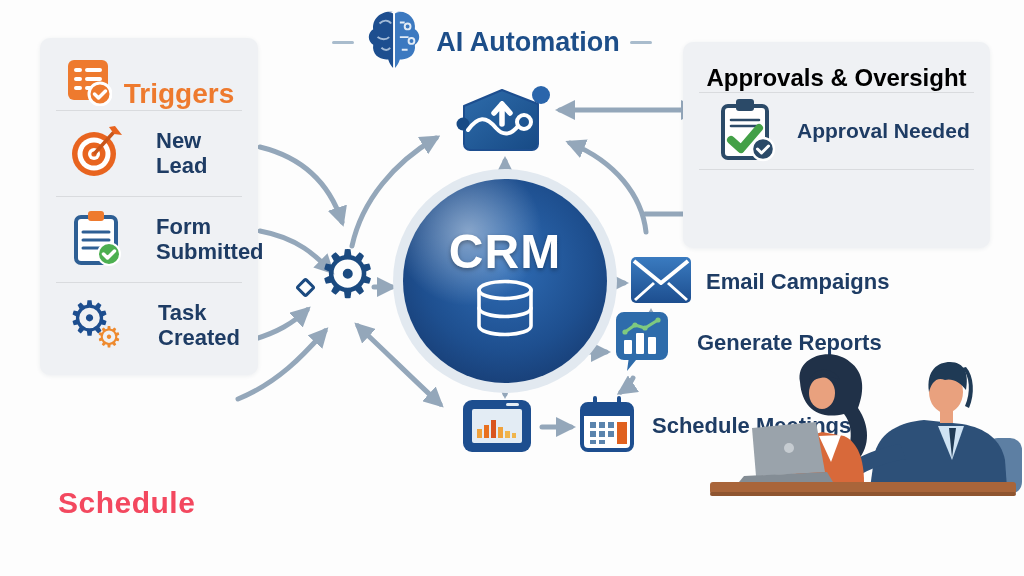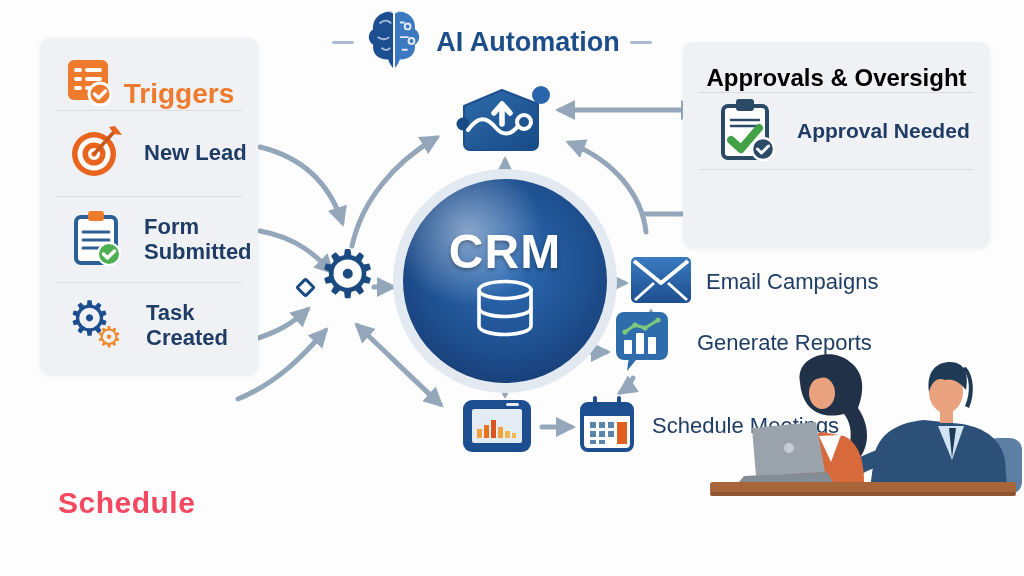--- a/index.html
+++ b/index.html
@@ -16,21 +16,21 @@
   .panel.right { left:683px; top:42px; width:307px; height:206px; }
 
   .p-header { display:flex; align-items:flex-end; gap:12px; justify-content:center; }
   .panel.left .p-header { padding-top:12px; height:72px; }
   .p-title.orange { color:#ee7a2e; font-size:28px; font-weight:800; }
   .panel.right .p-header { padding-top:14px; height:50px; }
   .p-title.navy { color:#000000; font-size:24px; font-weight:800; }
 
   .divider { height:1px; background:#d9dbde; margin:0 16px; }
 
-  .p-item { display:flex; align-items:center; gap:20px; padding-left:28px; }
+  .p-item { display:flex; align-items:center; gap:32px; padding-left:28px; }
   .panel.left  .p-item { height:85px; }
   .panel.right .p-item { height:76px; padding-left:34px; gap:20px; }
   .item-label { color:#1e3c64; font-size:22px; font-weight:700; line-height:1.1; }
   .panel.right .item-label { font-size:21px; }
   .pre { white-space:pre-line; }
 
   
   .title-row { position:absolute; left:322px; top:6px; width:340px; height:72px;
                display:flex; align-items:center; justify-content:center; gap:10px; }
   .title-row h1 { color:#1d4e89; font-size:27px; font-weight:800; }
@@ -52,21 +52,21 @@
 
   
   .gear-node { position:absolute; left:296px; top:246px; width:110px; height:90px; }
   .gear-big { position:absolute; left:22px; top:-4px; font-size:66px; line-height:1;
               color:#1b4a80; font-family:"DejaVu Sans", sans-serif; }
   .hex { position:absolute; left:2px; top:34px; width:15px; height:15px;
          border:3px solid #1b4a80; transform:rotate(45deg); border-radius:3px; background:transparent; }
 
   
   .action { position:absolute; display:flex; align-items:center; }
-  .action-label { color:#1e3c64; font-size:22px; font-weight:400; }
+  .action-label { color:#1e3c64; font-size:22px; font-weight:700; }
   .action.email    { left:630px; top:254px; gap:14px; }
   .action.reports  { left:614px; top:310px; gap:27px; }
   .action.schedule { left:580px; top:395px; gap:18px; }
   .tablet { position:absolute; left:462px; top:399px; }
 
   
   .logo { position:absolute; left:58px; top:486px; color:#f3485f;
           font-size:30px; font-weight:800; letter-spacing:.5px; }
   .illustration { position:absolute; left:700px; top:340px; }
 </style>

